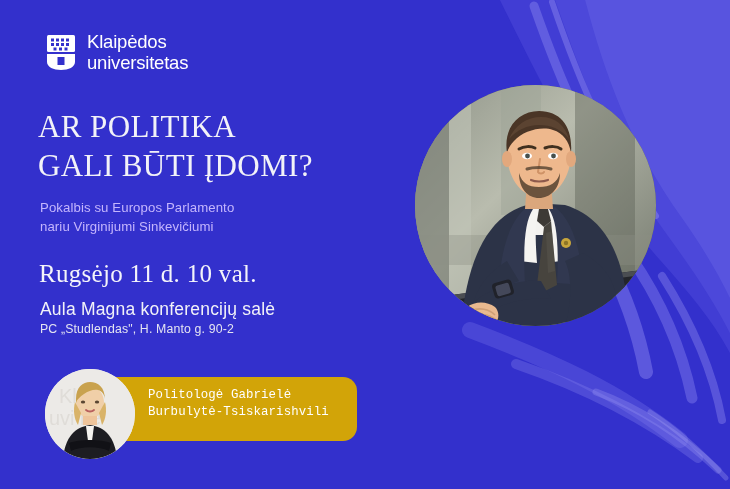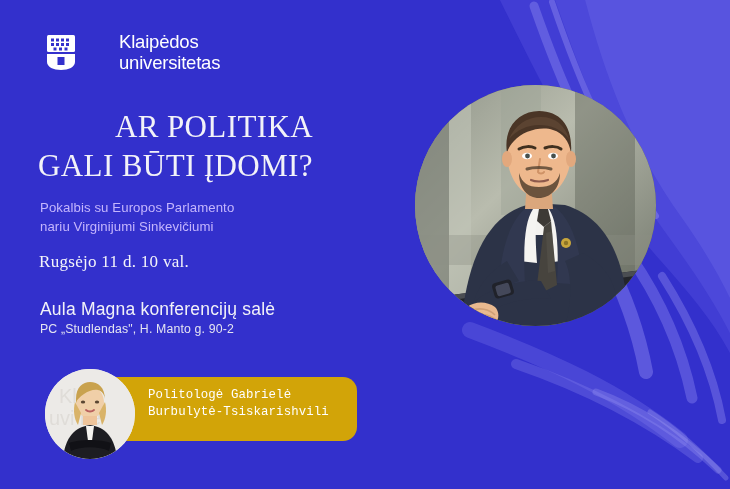--- a/index.html
+++ b/index.html
@@ -39,58 +39,56 @@
     height: 37px;
     flex: none;
   }
   .logo-text {
     color: #ffffff;
     font-size: 18.5px;
     line-height: 1.12;
     letter-spacing: -0.2px;
     font-weight: 400;
     white-space: pre-line;
-    margin-left: 32px;
   }
 
   
   .headline {
     position: absolute;
     left: 38px;
     top: 108px;
     color: #f2f2f8;
     font-family: "Liberation Serif", serif;
     font-size: 31px;
     line-height: 1.25;
     letter-spacing: 0.4px;
     font-weight: 400;
     white-space: pre-line;
-    text-align: right;
   }
 
   
   .subtitle {
     position: absolute;
     left: 40px;
     top: 198px;
     color: #c4b5fd;
     font-size: 13.2px;
     line-height: 1.45;
     letter-spacing: 0.1px;
     white-space: pre-line;
   }
 
   
   .dateline {
     position: absolute;
     left: 39px;
-    top: 252px;
+    top: 260px;
     color: #f4f4fa;
     font-family: "Liberation Serif", serif;
-    font-size: 17px;
+    font-size: 25px;
     letter-spacing: 0.3px;
     white-space: nowrap;
   }
 
   
   .venue-main {
     position: absolute;
     left: 40px;
     top: 299px;
     color: #f2f2f8;

